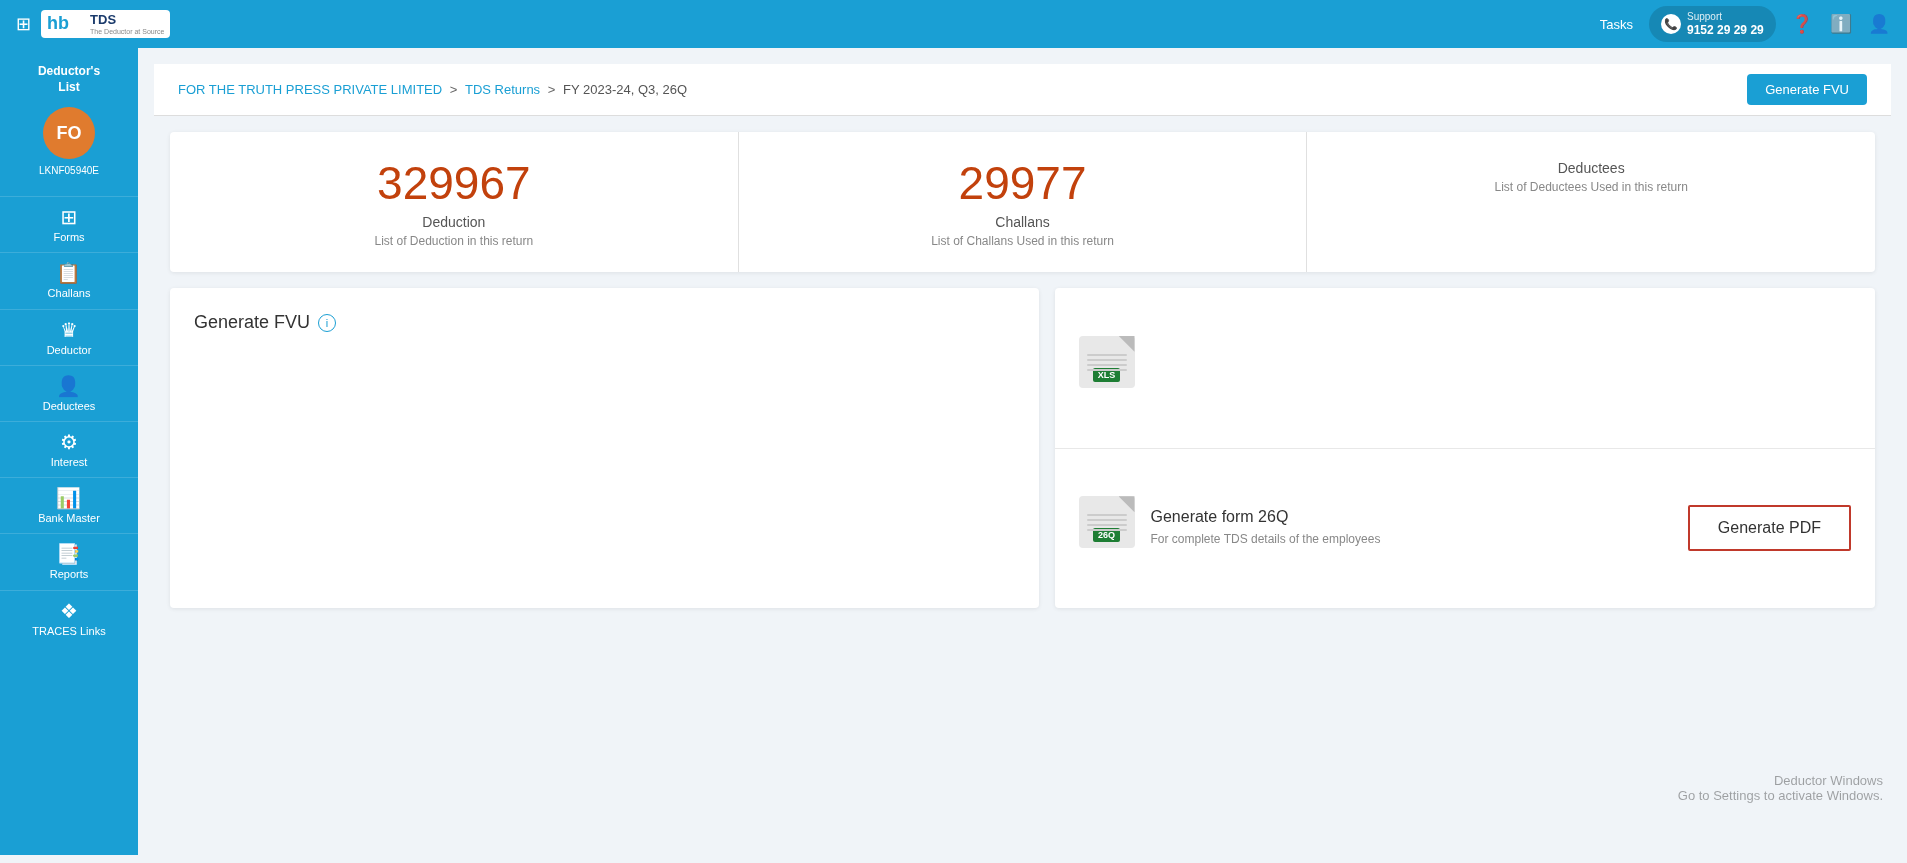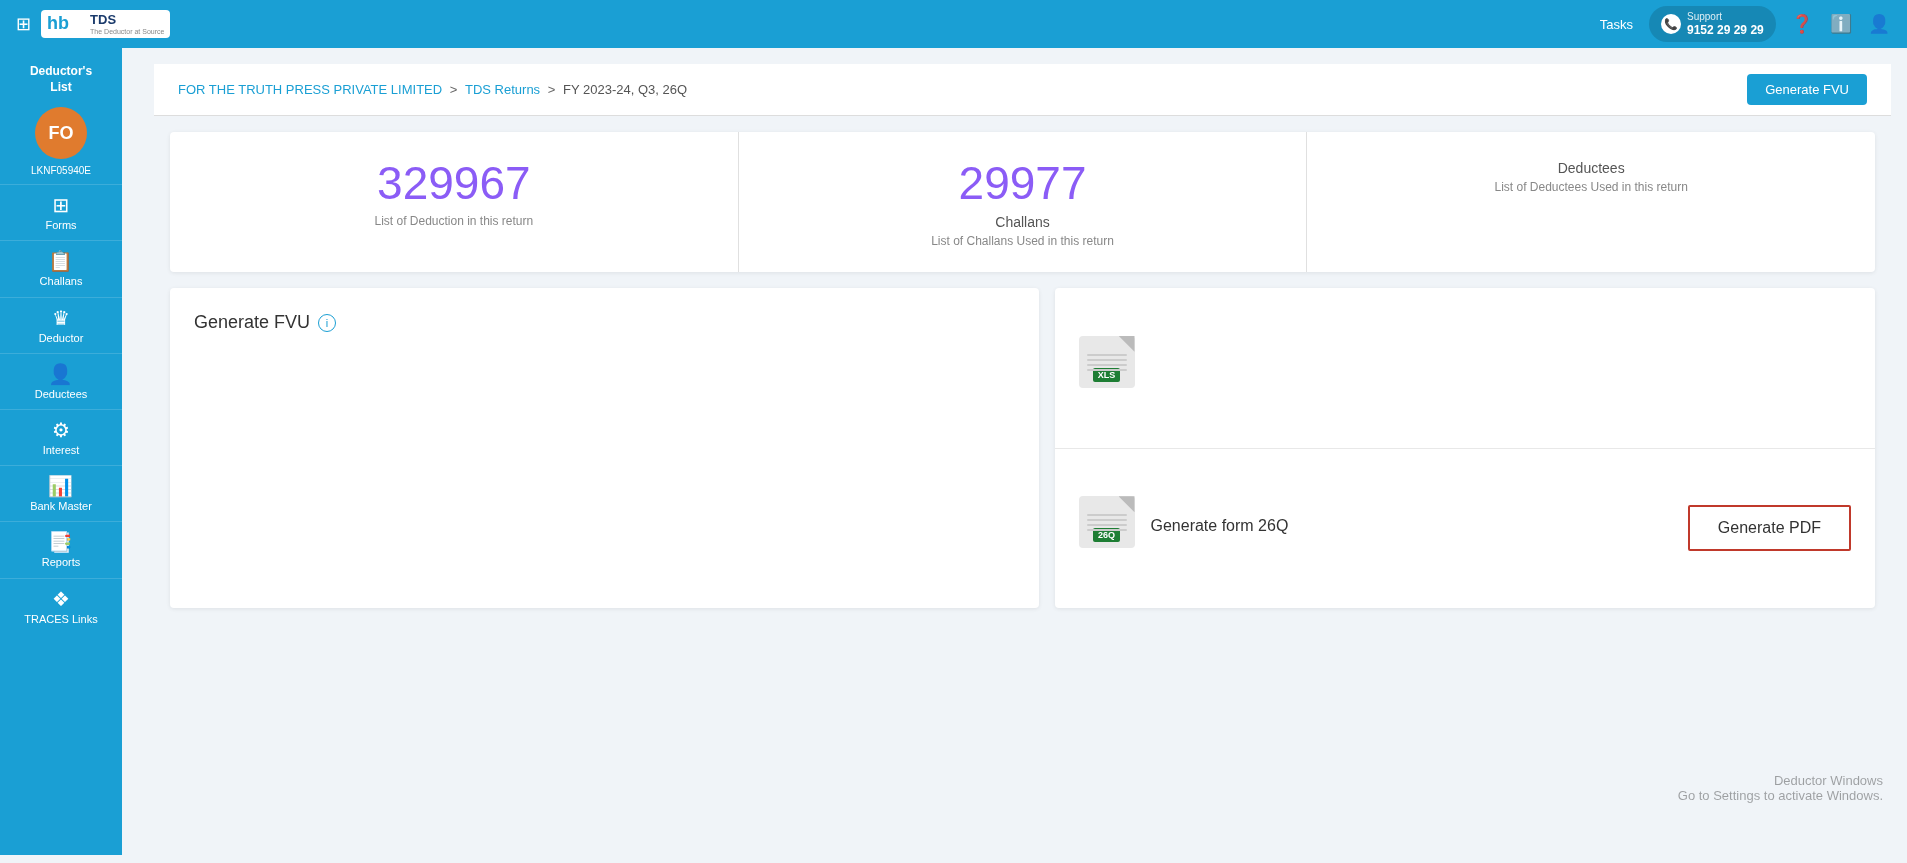--- a/index.html
+++ b/index.html
@@ -47,21 +47,21 @@
     }
     .support-text { color: white; font-size: 11px; line-height: 1.3; }
     .support-label { font-size: 10px; opacity: 0.85; }
     .support-number { font-weight: 600; font-size: 12px; }
     .nav-icon-btn { color: white; font-size: 18px; cursor: pointer; opacity: 0.9; }
 
     
     .sidebar {
       position: fixed;
       top: 48px; left: 0; bottom: 8px;
-      width: 122px;
+      width: 138px;
       background: #1a9fd4;
       display: flex;
       flex-direction: column;
       align-items: center;
       padding-top: 10px;
       gap: 0;
       overflow-y: auto;
       z-index: 99;
     }
     .sidebar-deductor-header {
@@ -81,21 +81,21 @@
       font-size: 18px;
       font-weight: 700;
       display: flex; align-items: center; justify-content: center;
       margin: 6px auto;
       cursor: pointer;
     }
     .deductor-code {
       color: white;
       font-size: 10px;
       text-align: right;
-      margin-bottom: 8px;
+      margin-bottom: 20px;
     }
     .sidebar-item {
       width: 100%;
       display: flex;
       flex-direction: column;
       align-items: center;
       padding: 10px 4px 8px;
       cursor: pointer;
       color: white;
       gap: 4px;
@@ -150,21 +150,21 @@
     .stat-card {
       flex: 1;
       text-align: center;
       padding: 28px 20px 24px;
       border-right: 1px solid #e0e0e0;
     }
     .stat-card:last-child { border-right: none; }
     .stat-number {
       font-size: 46px;
       font-weight: 300;
-      color: #8b5cf6;
+      color: #c2410c;
       line-height: 1;
       margin-bottom: 8px;
       text-align: center;
     }
     .stat-label {
       font-size: 14px;
       color: #555;
       margin-bottom: 4px;
     }
     .stat-description {
@@ -394,20 +394,21 @@
       <span class="breadcrumb-link">TDS Returns</span>
       <span class="breadcrumb-sep"> &gt; </span>
       <span class="breadcrumb-current">FY 2023-24, Q3, 26Q</span>
     </div>
     <button class="generate-fvu-btn">Generate FVU</button>
   </div>
 
   <div class="stats-row">
     <div class="stat-card">
       <div class="stat-number">329967</div>
+      <div class="stat-label">Deduction</div>
       <div class="stat-description">List of Deduction in this return</div>
     </div>
     <div class="stat-card">
       <div class="stat-number">29977</div>
       <div class="stat-label">Challans</div>
       <div class="stat-description">List of Challans Used in this return</div>
     </div>
     <div class="stat-card">
       <div class="stat-label">Deductees</div>
       <div class="stat-description">List of Deductees Used in this return</div>
@@ -446,20 +447,21 @@
               <div class="file-line"></div>
               <div class="file-line"></div>
               <div class="file-line"></div>
               <div class="file-line"></div>
             </div>
             <span class="file-badge badge-26q">26Q</span>
           </div>
         </div>
         <div class="right-panel-text">
           <div class="right-panel-title">Generate form 26Q</div>
+          <div class="right-panel-desc">For complete TDS details of the employees</div>
         </div>
         <button class="generate-pdf-btn">Generate PDF</button>
       </div>
 
     </div>
   </div>
 
 </main>
 
 <div class="activate-windows">

